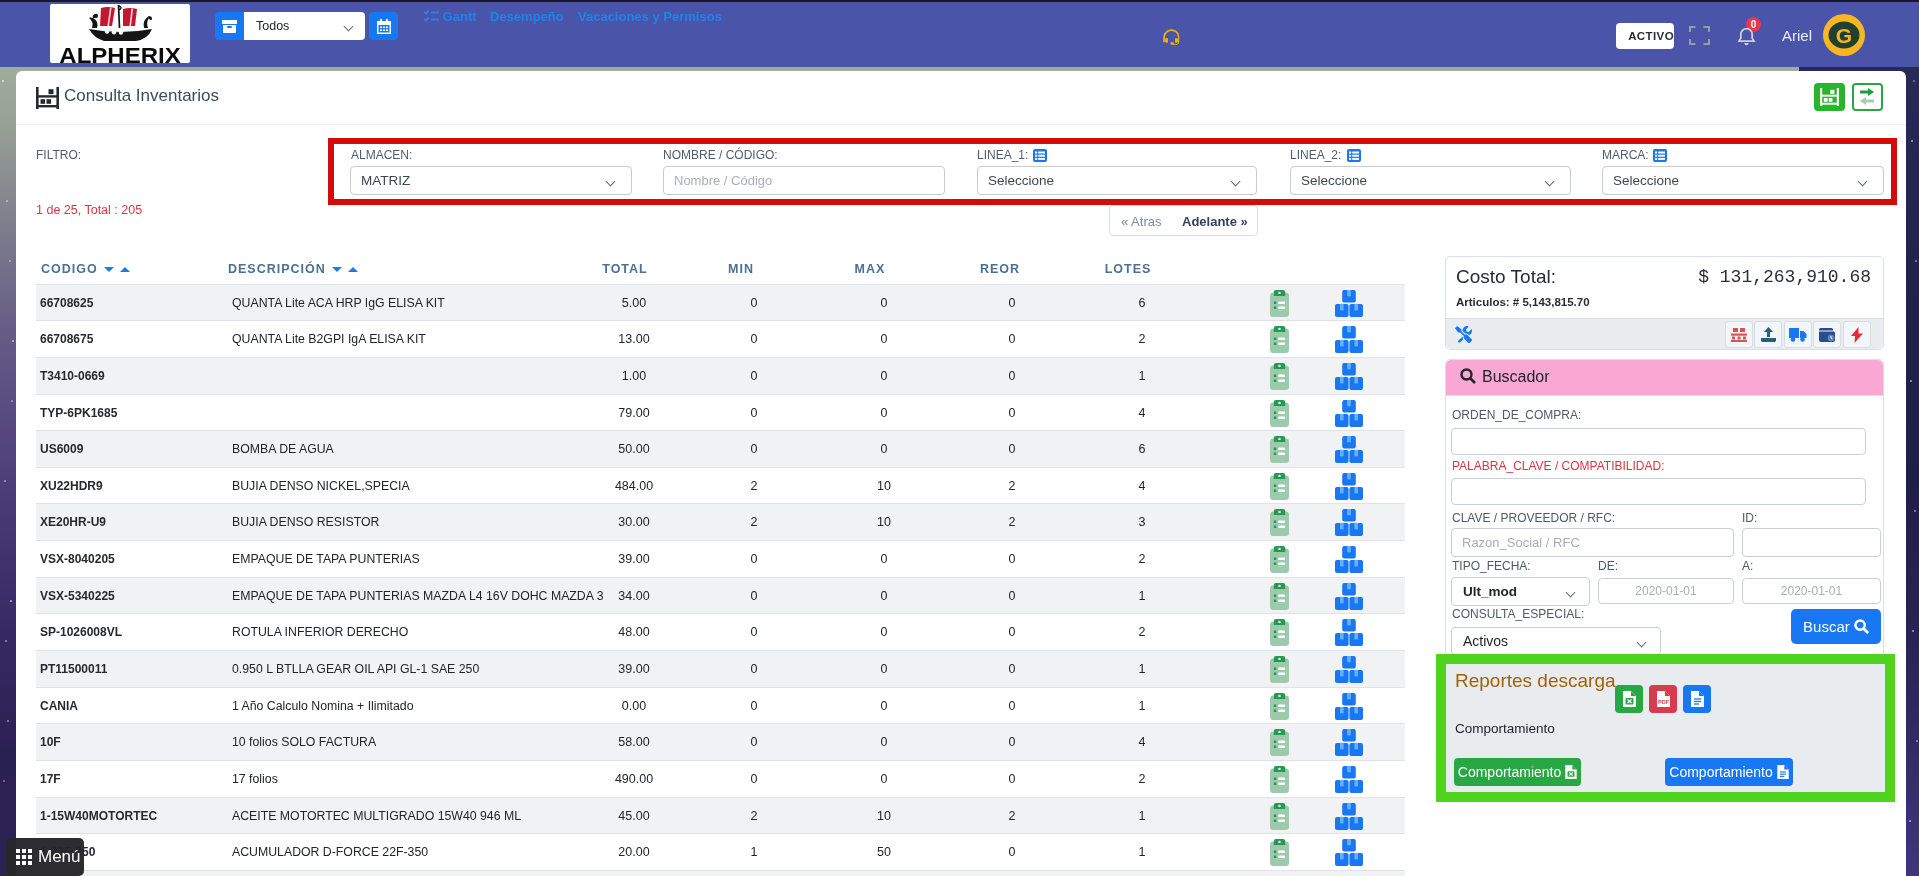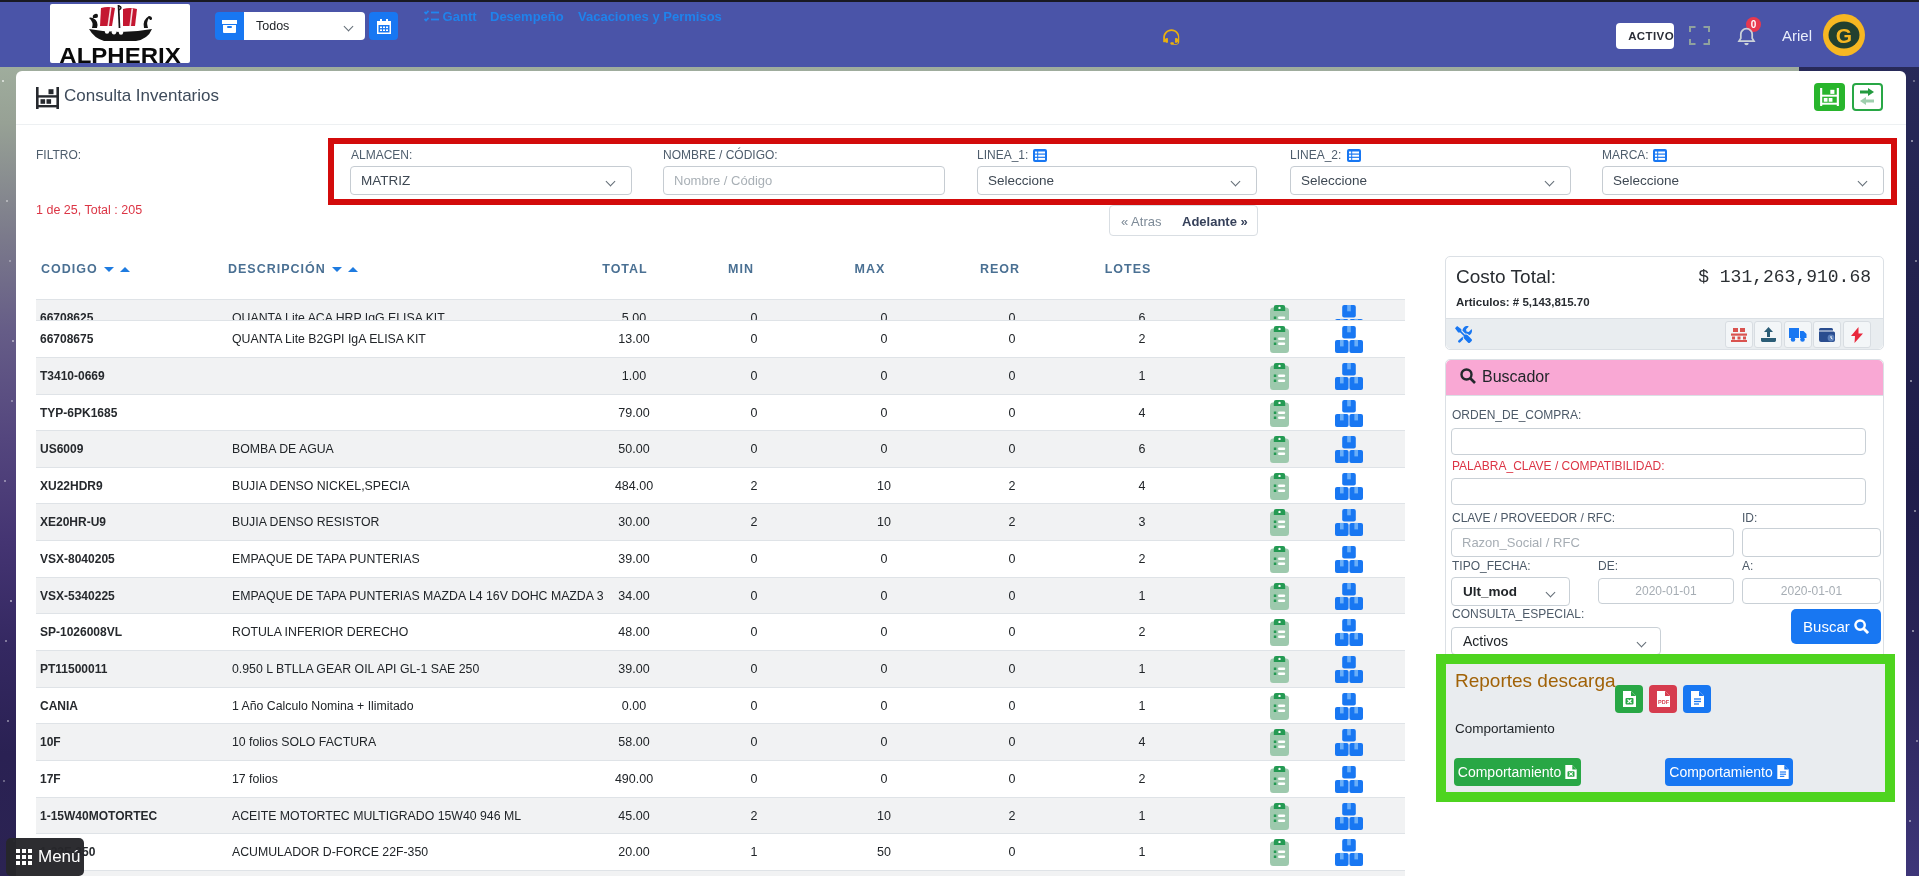--- a/index.html
+++ b/index.html
@@ -254,21 +254,21 @@
     <div id="thead">
       <span style="left:5px">CODIGO<span class="sort sd"></span><span class="sort su"></span></span>
       <span style="left:192px">DESCRIPCIÓN<span class="sort sd"></span><span class="sort su"></span></span>
       <span class="cc" style="left:589px">TOTAL</span>
       <span class="cc" style="left:705px">MIN</span>
       <span class="cc" style="left:834px">MAX</span>
       <span class="cc" style="left:964px">REOR</span>
       <span class="cc" style="left:1092px">LOTES</span>
     </div>
     <div id="tbl">
-<div class="trow gr" style="top:228px;height:36px">
+<div class="trow gr" style="top:213px;height:36px">
           <b class="c1">66708625</b>
           <span class="c2">QUANTA Lite ACA HRP IgG ELISA KIT</span>
           <span class="cn" style="left:574px">5.00</span>
           <span class="cn" style="left:694px">0</span>
           <span class="cn" style="left:824px">0</span>
           <span class="cn" style="left:952px">0</span>
           <span class="cn" style="left:1082px">6</span>
           <span class="ic" style="left:1234px"><svg class="icl" width="19" height="27" viewBox="0 0 19 27">
               <rect x="0" y="2.5" width="19" height="24.5" rx="3.2" fill="#9dc9ad"></rect>
               <path d="M6 0 h7 a2.2 2.2 0 0 1 2.2 2.2 v3.8 h-11.4 v-3.8 a2.2 2.2 0 0 1 2.2-2.2 z" fill="#249a53"></path>
@@ -747,21 +747,21 @@
           </svg>Buscador</div>
       <label class="blab" style="left:6px;top:48px">ORDEN_DE_COMPRA:</label>
       <div class="binp" style="left:5px;top:68px;width:415px;height:27px"></div>
       <label class="blab" style="left:6px;top:99px;color:#dc3545">PALABRA_CLAVE / COMPATIBILIDAD:</label>
       <div class="binp" style="left:5px;top:118px;width:415px;height:27px"></div>
       <label class="blab" style="left:6px;top:151px">CLAVE / PROVEEDOR / RFC:</label>
       <div class="binp ph" style="left:5px;top:168px;width:283px;height:29px">Razon_Social / RFC</div>
       <label class="blab" style="left:296px;top:151px">ID:</label>
       <div class="binp" style="left:296px;top:168px;width:139px;height:29px"></div>
       <label class="blab" style="left:6px;top:199px">TIPO_FECHA:</label>
-      <div class="bsel" style="left:5px;top:217px;width:119px;height:29px;line-height:27px;padding-left:11px">Ult_mod<span class="chev" style="right:12px;top:9px"></span></div>
+      <div class="bsel" style="left:5px;top:217px;width:139px;height:29px;line-height:27px;padding-left:11px">Ult_mod<span class="chev" style="right:12px;top:9px"></span></div>
       <label class="blab" style="left:152px;top:199px">DE:</label>
       <div class="binp phc" style="left:152px;top:218px;width:136px;height:26px">2020-01-01</div>
       <label class="blab" style="left:296px;top:199px">A:</label>
       <div class="binp phc" style="left:296px;top:218px;width:139px;height:26px">2020-01-01</div>
       <label class="blab" style="left:6px;top:247px">CONSULTA_ESPECIAL:</label>
       <div class="bsel" style="left:5px;top:267px;width:210px;height:28px;line-height:26px;padding-left:11px;font-weight:normal;font-size:14px">Activos<span class="chev" style="right:12px;top:9px"></span></div>
       <div id="buscar">Buscar <svg width="15" height="15" viewBox="0 0 16 16" style="vertical-align:-2px">
             <circle cx="6.5" cy="6.5" r="5" fill="none" stroke="#fff" stroke-width="2.6"></circle>
             <path d="M10.5 10.5 L15 15" stroke="#fff" stroke-width="3"></path>
           </svg></div>

